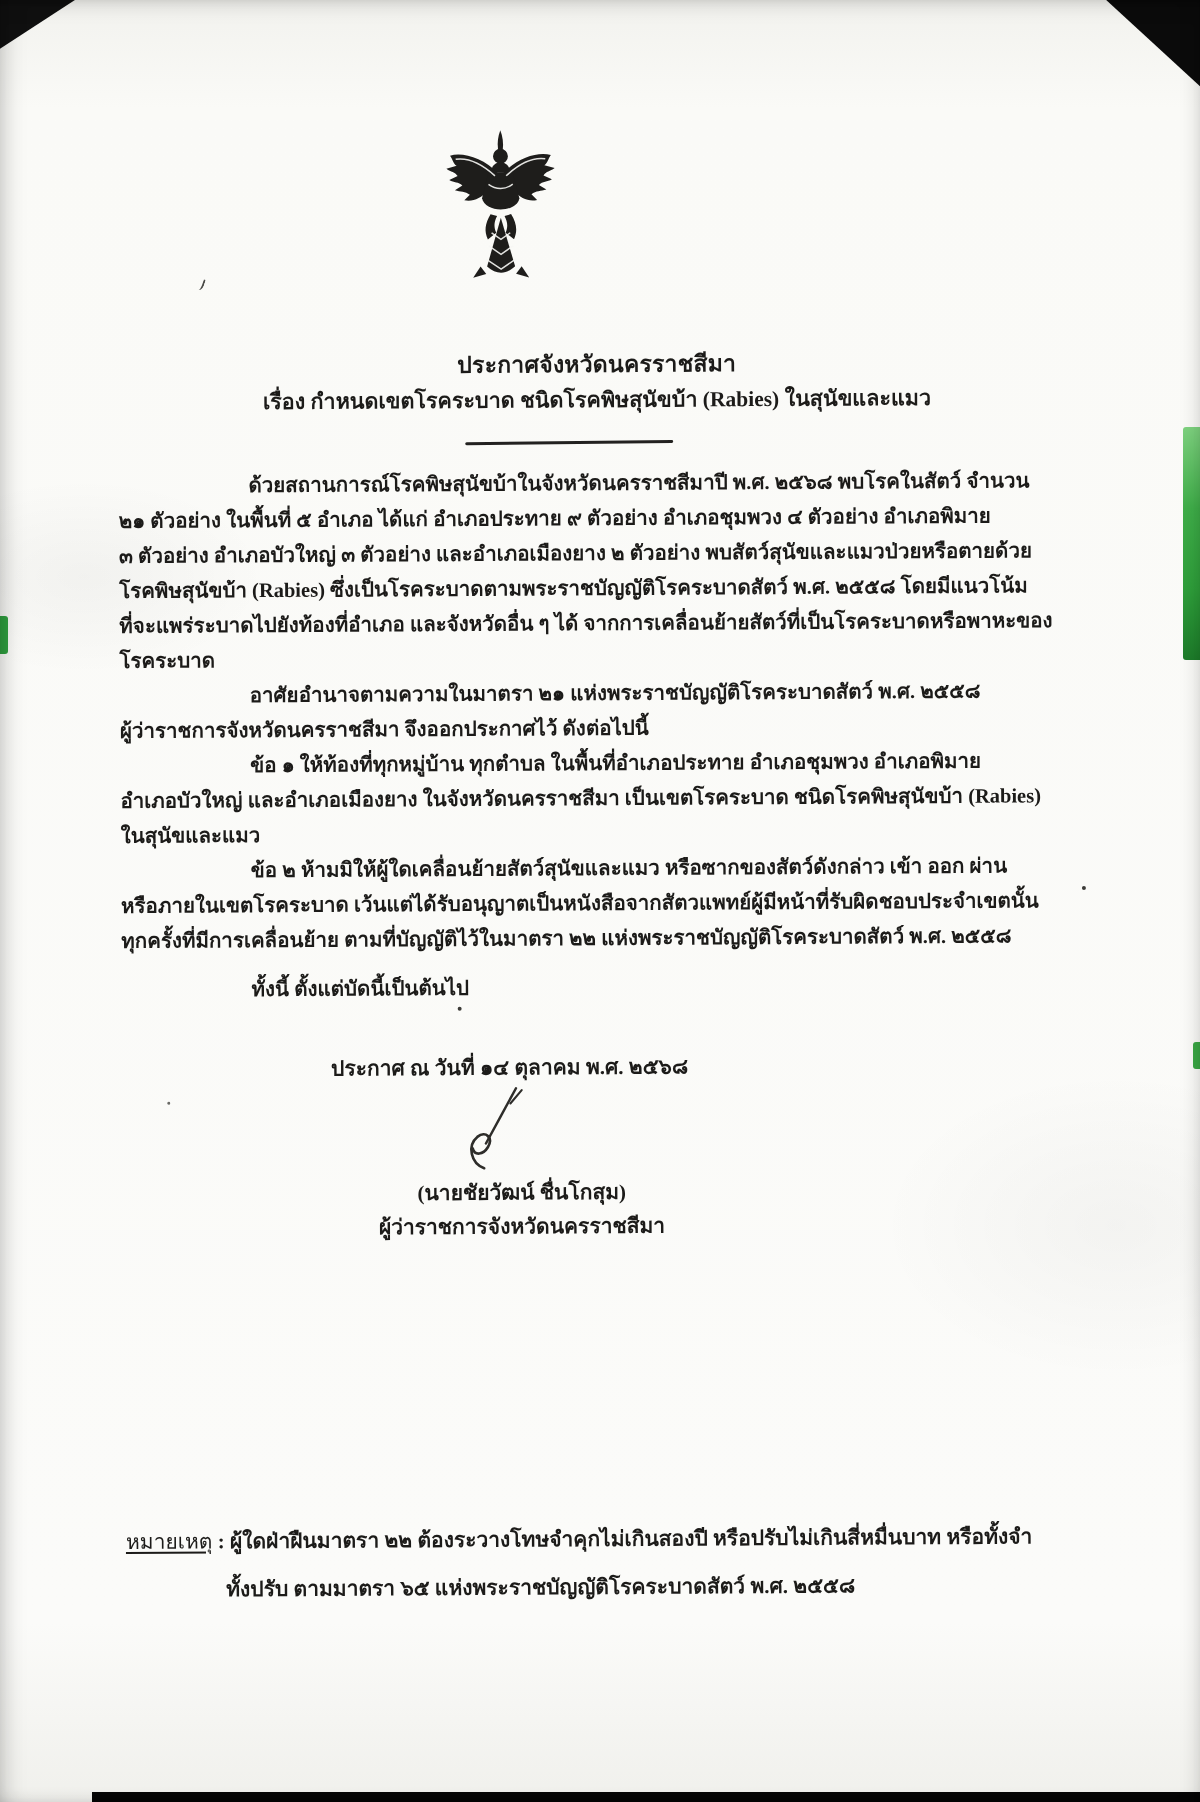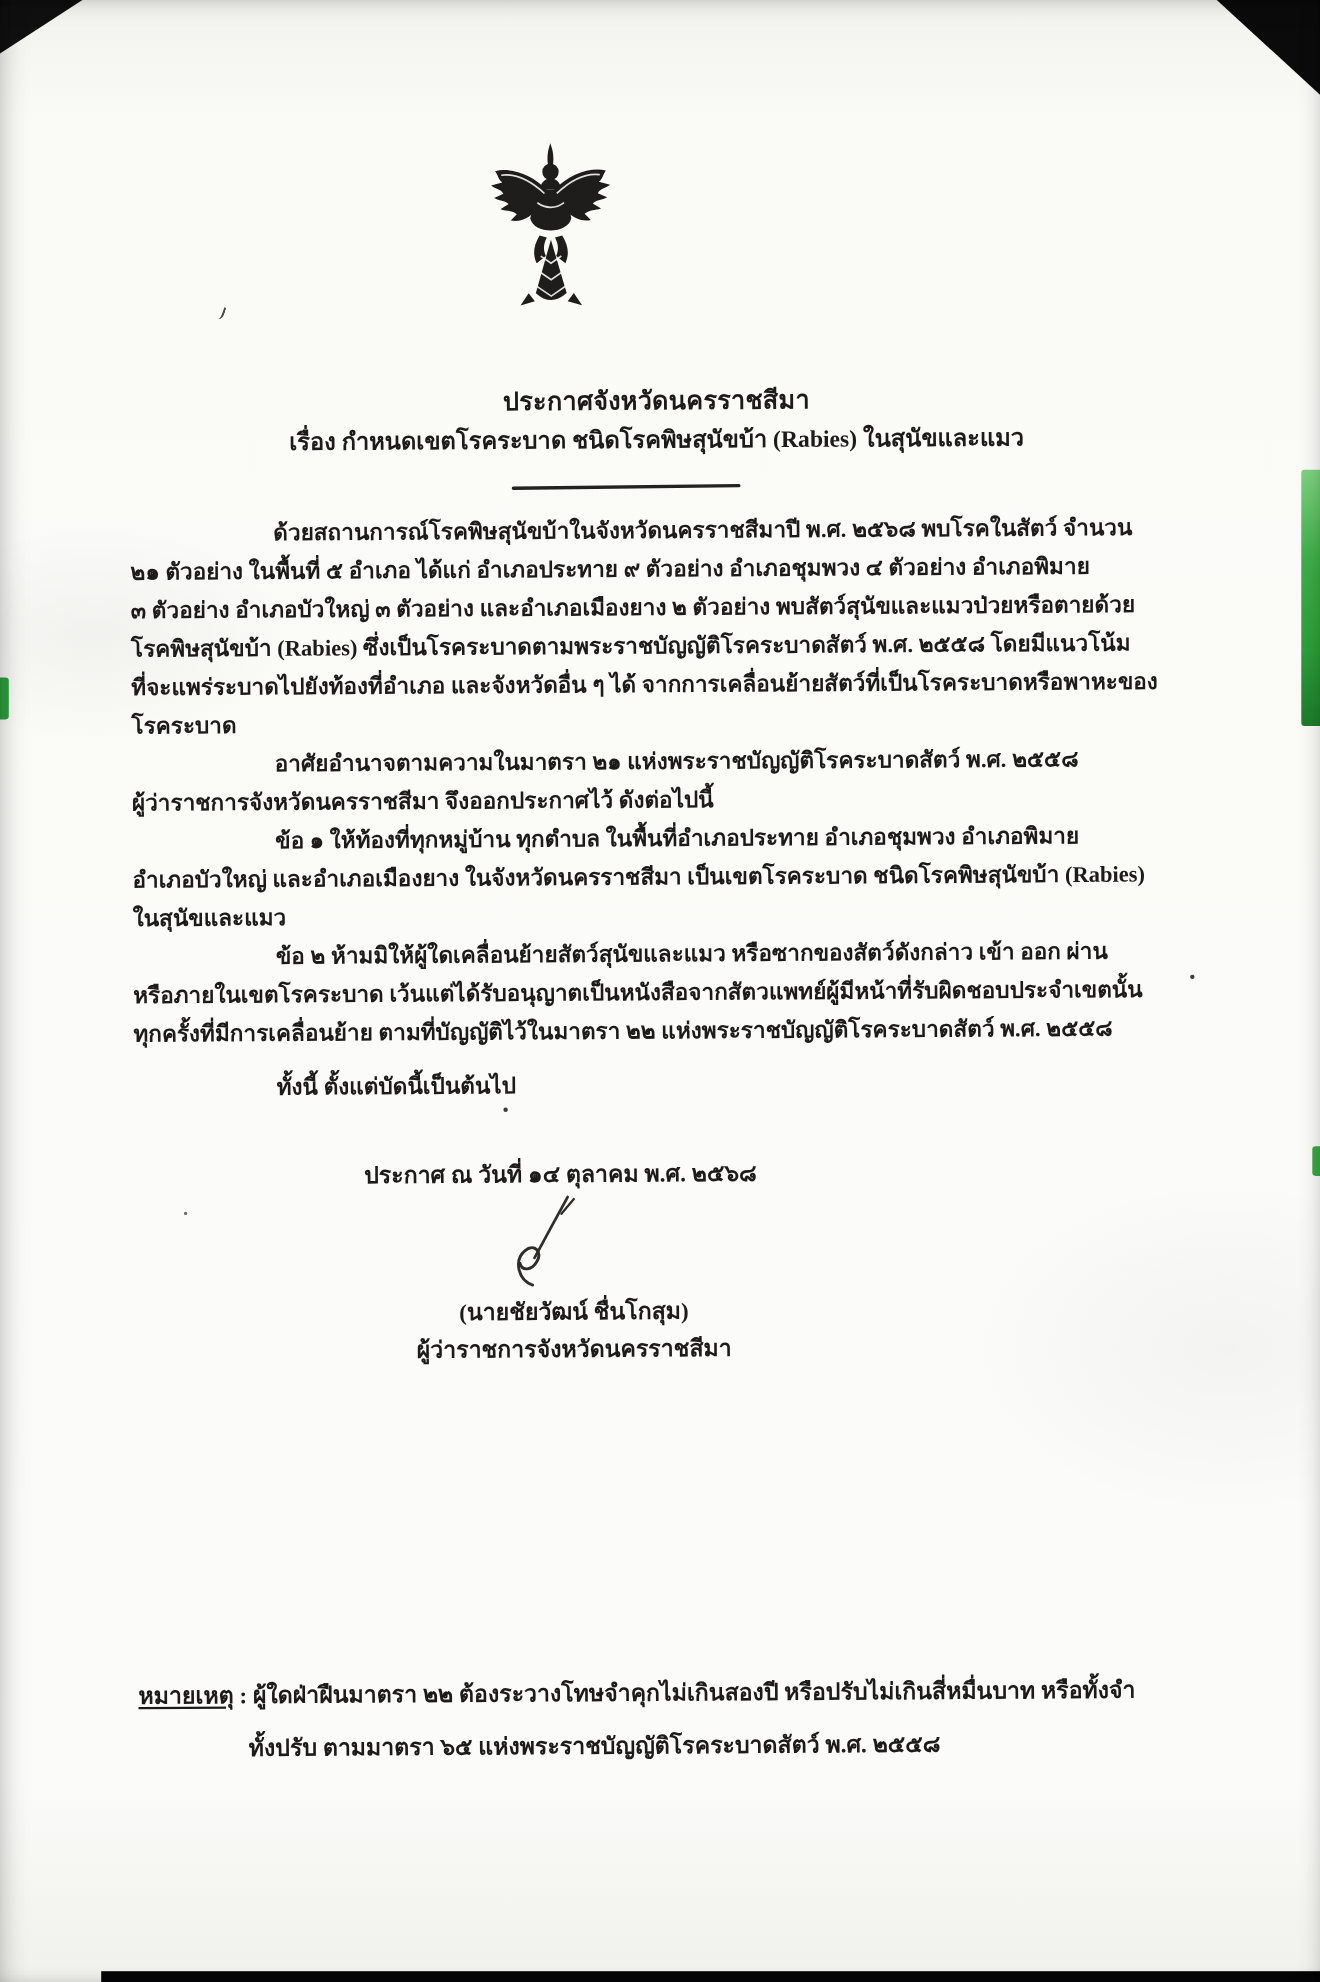--- a/index.html
+++ b/index.html
@@ -49,21 +49,21 @@
   .line.indent{padding-left:130px;}
   .line.gap{margin-top:14px;}
 
   .date-line{position:absolute;left:330px;top:1050px;font-size:21px;font-weight:600;white-space:nowrap;}
   .signature{position:absolute;left:450px;top:1082px;width:86px;height:95px;}
   .sig-name{position:absolute;left:0;top:1175px;width:1040px;text-align:center;font-size:21px;font-weight:700;white-space:nowrap;}
   .sig-title{position:absolute;left:0;top:1209px;width:1040px;text-align:center;font-size:21px;font-weight:600;white-space:nowrap;}
 
   
   .note-l1{position:absolute;left:122px;top:1522px;font-size:21px;font-weight:600;white-space:nowrap;}
-  .note-label{text-decoration:underline;text-underline-offset:3px;font-weight:700;}
+  .note-label{text-decoration:underline;text-underline-offset:3px;font-weight:400;}
   .note-l2{position:absolute;left:222px;top:1570px;font-size:21px;font-weight:600;white-space:nowrap;}
 </style>
 </head>
 <body>
 
 <div class="page">
 
   <div class="corner-tl"></div>
   <div class="corner-tr"></div>
   <div class="green-strip"></div>

